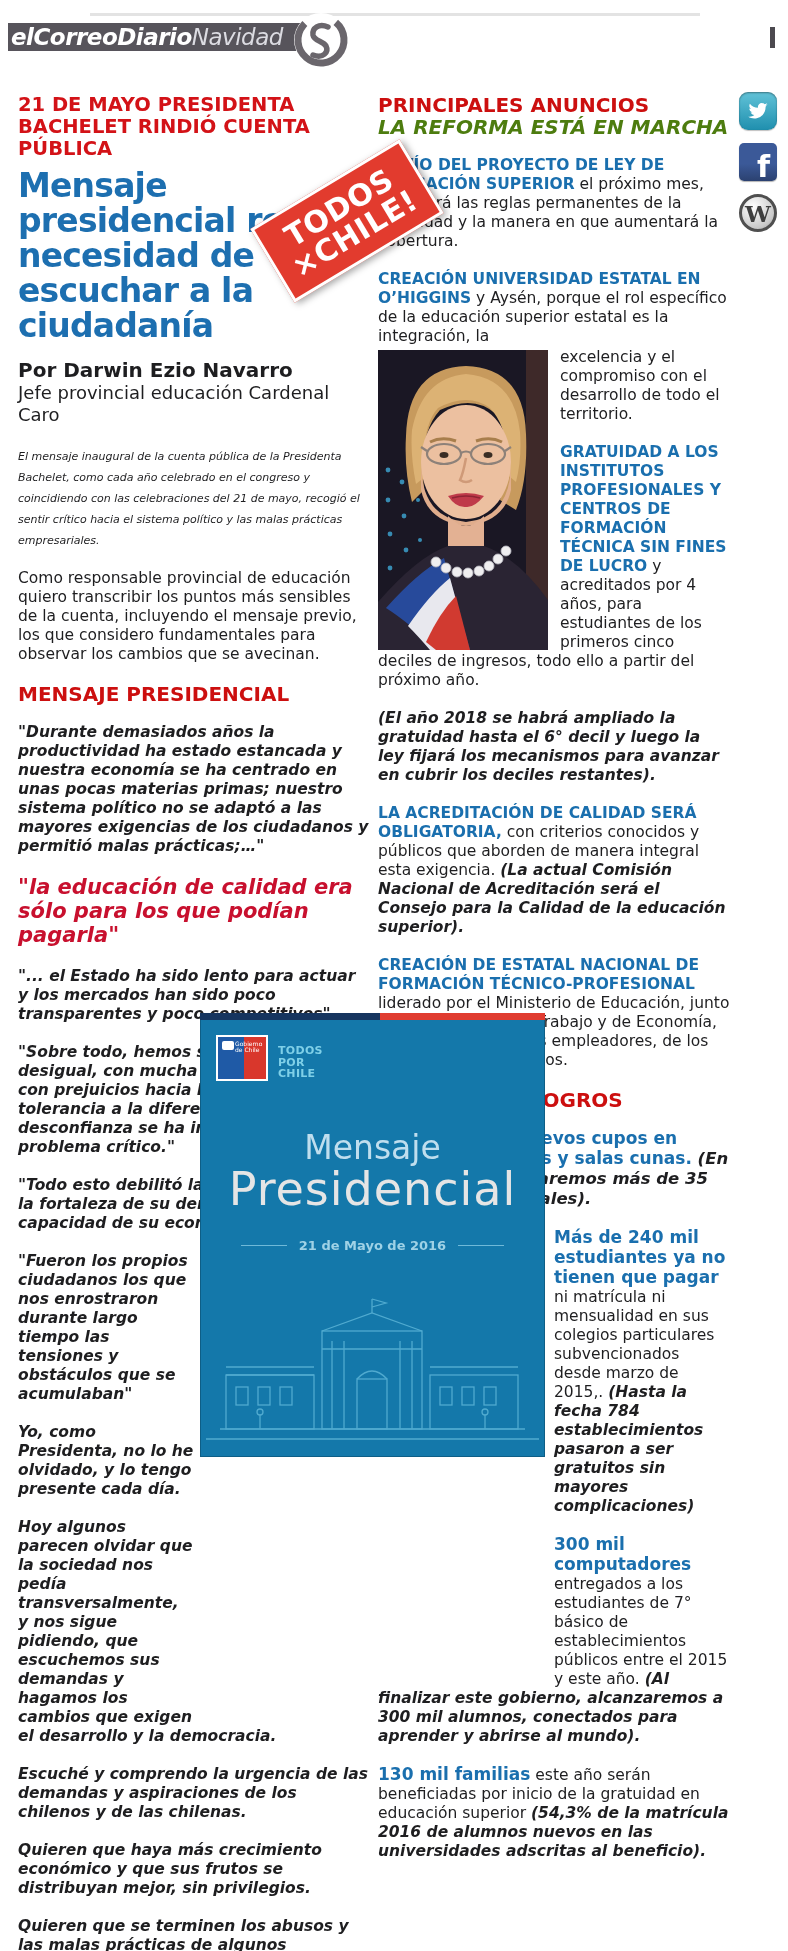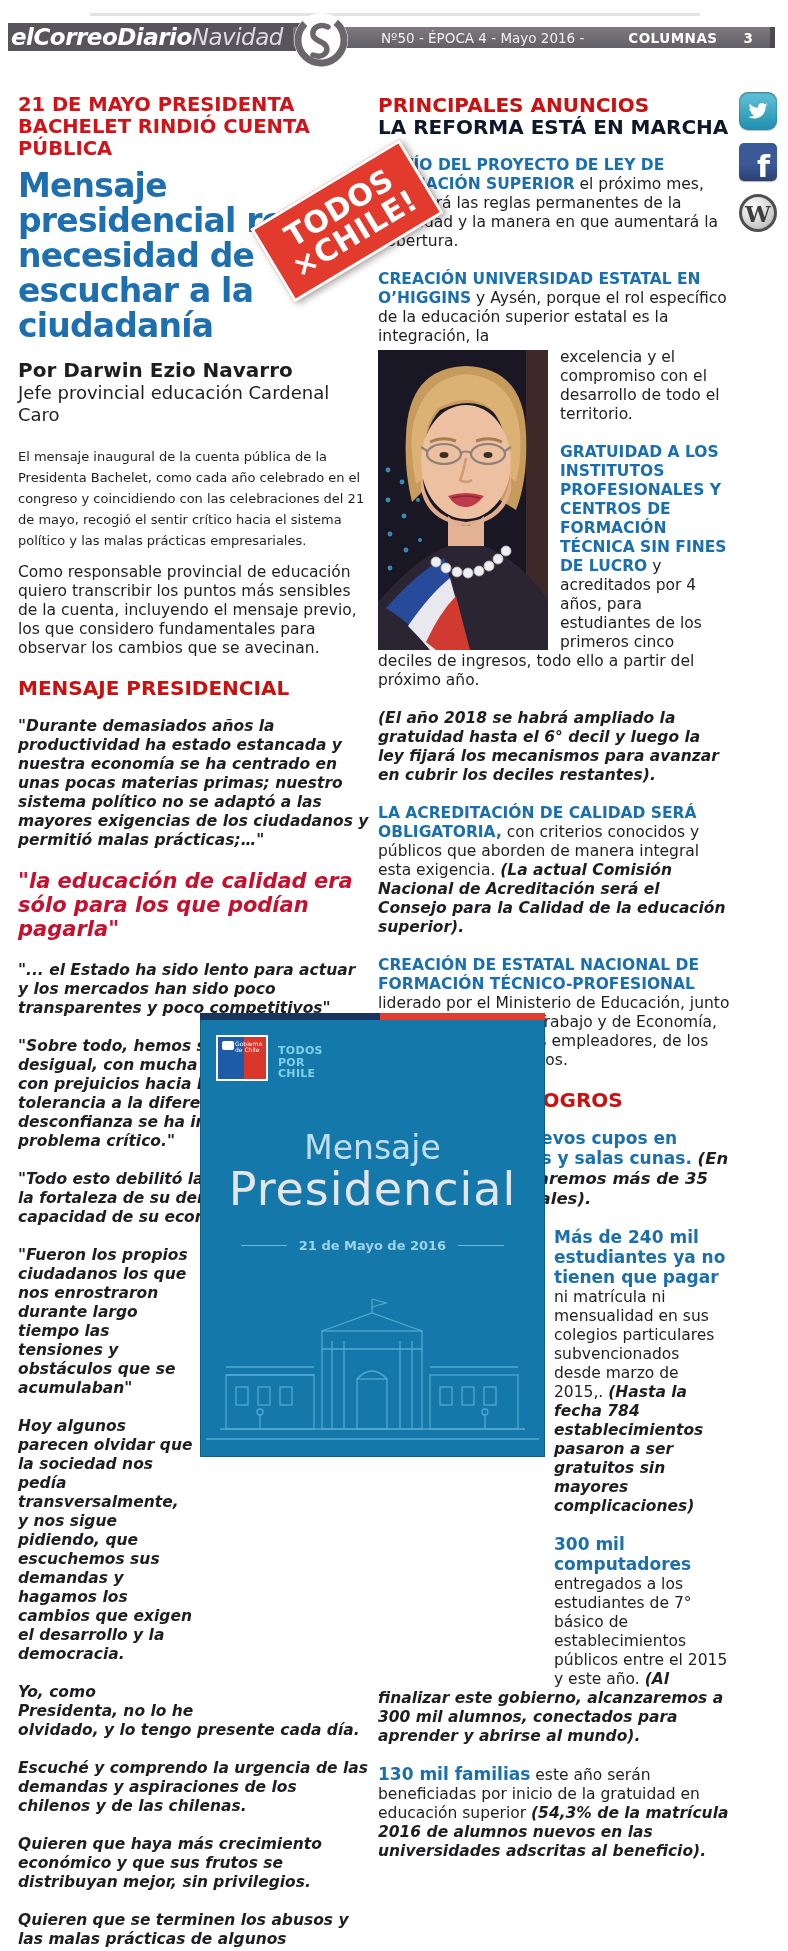--- a/index.html
+++ b/index.html
@@ -26,23 +26,23 @@
   .right-col{position:absolute;left:378px;top:90px;width:352px;z-index:1;}
   .social{position:absolute;left:739px;top:92px;display:flex;flex-direction:column;gap:13px;z-index:4;}
 
   p{margin:0 0 19px 0;}
   .body-t{font-size:15.5px;line-height:19px;}
   .italic-t{font-style:italic;font-weight:bold;}
   .kicker{color:#d31217;font-weight:bold;font-size:19.5px;line-height:22px;margin:6px 0 8px 0;}
   .headline{color:#1d6fb0;font-weight:bold;font-size:33px;line-height:35px;letter-spacing:-0.8px;margin:0 0 16px 0;}
   .byline{font-weight:bold;font-size:20px;line-height:23px;}
   .byline-role{font-size:18px;line-height:22px;margin-bottom:20px;}
-  .lede{font-size:13px;line-height:21px;margin-bottom:12px;}
+  .lede{font-style:italic;font-size:11px;line-height:21px;margin-bottom:18px;}
   .sec-red{color:#cc0f0f;font-weight:bold;font-size:20px;line-height:22px;margin:4px 0 18px 0;}
-  .sec-blue{color:#0f172a;font-weight:bold;font-size:20px;line-height:22px;margin:0 0 18px 0;}
+  .sec-blue{color:#4d7c0f;font-weight:bold;font-size:20px;line-height:22px;margin:0 0 18px 0;font-style:italic;}
   .pull-red{color:#c8102e;font-weight:bold;font-style:italic;font-size:21px;line-height:24px;margin:2px 0 20px 0;}
   .lead-blue{color:#1a6fae;font-weight:bold;}
 
   
   .push-right{float:right;width:176px;height:468px;}
   .push-left{float:left;width:176px;height:452px;}
   .clear{clear:both;}
 
   
   .stamp{position:absolute;left:260px;top:178px;width:168px;height:80px;background:#e23b2e;
@@ -89,25 +89,20 @@
 
 <div class="page">
 
   <div class="top-smudge"></div>
 
   <div class="masthead-box">
     <span class="mh-bold">elCorreoDiario</span>
       <span class="mh-light">Navidad</span>
   </div>
 
-  <div class="issue-bar">
-    <span class="issue-info">Nº50 - ÉPOCA 4 - Mayo 2016 -</span>
-    <span class="col-label">COLUMNAS</span>
-    <span class="page-num">3</span>
-  </div>
   <div class="bar-cap"></div>
 
   <div class="paper-logo">
     <svg viewBox="0 0 56 56" width="56" height="56">
       <circle cx="28" cy="28" r="27" fill="#ffffff"></circle>
       <circle cx="28" cy="28" r="23" fill="none" stroke="#6a666c" stroke-width="7" stroke-dasharray="110 35" transform="rotate(-50 28 28)"></circle>
       <path d="M35 15c-9-4-16 1-15 8 1 6 10 6 13 11 3 6-3 13-13 9" fill="none" stroke="#6a666c" stroke-width="5.5" stroke-linecap="round"></path>
     </svg>
   </div>
 
@@ -143,22 +138,22 @@
     <div class="sec-red">MENSAJE PRESIDENCIAL</div>
 
     <p class="body-t italic-t">"Durante demasiados años la productividad ha estado estancada y nuestra economía se ha centrado en unas pocas materias primas; nuestro sistema político no se adaptó a las mayores exigencias de los ciudadanos y permitió malas prácticas;…"</p>
     <div class="pull-red">"la educación de calidad era sólo para los que podían pagarla"</div>
     <p class="body-t italic-t">"... el Estado ha sido lento para actuar y los mercados han sido poco transparentes y poco competitivos"</p>
     <p class="body-t italic-t">"Sobre todo, hemos sido un país muy desigual, con mucha discriminación, con prejuicios hacia las mujeres y poca tolerancia a la diferencia, donde la desconfianza se ha instalado como problema crítico."</p>
     <p class="body-t italic-t">"Todo esto debilitó la cohesión de Chile, la fortaleza de su democracia y la capacidad de su economía"</p>
 
     <div class="push-right"></div>
     <p class="body-t italic-t">"Fueron los propios ciudadanos los que nos enrostraron durante largo tiempo las tensiones y obstáculos que se acumulaban"</p>
+    <p class="body-t italic-t">Yo, como Presidenta, no lo he olvidado, y lo tengo presente cada día.</p>
     <p class="body-t italic-t">Hoy algunos parecen olvidar que la sociedad nos pedía transversalmente, y nos sigue pidiendo, que escuchemos sus demandas y hagamos los cambios que exigen el desarrollo y la democracia.</p>
-    <p class="body-t italic-t">Yo, como Presidenta, no lo he olvidado, y lo tengo presente cada día.</p>
     <p class="body-t italic-t">Escuché y comprendo la urgencia de las demandas y aspiraciones de los chilenos y de las chilenas.</p>
     <p class="body-t italic-t">Quieren que haya más crecimiento económico y que sus frutos se distribuyan mejor, sin privilegios.</p>
     <div class="clear"></div>
     <p class="body-t italic-t">Quieren que se terminen los abusos y las malas prácticas de algunos empresarios.</p>
     <p class="body-t italic-t">.Quieren sacar de raíz la corrupción, el cohecho y el poder del dinero del sistema político.</p>
 
   </div>
 
   <div class="right-col">
     <div class="sec-red" style="margin-bottom:0;">PRINCIPALES ANUNCIOS</div>

